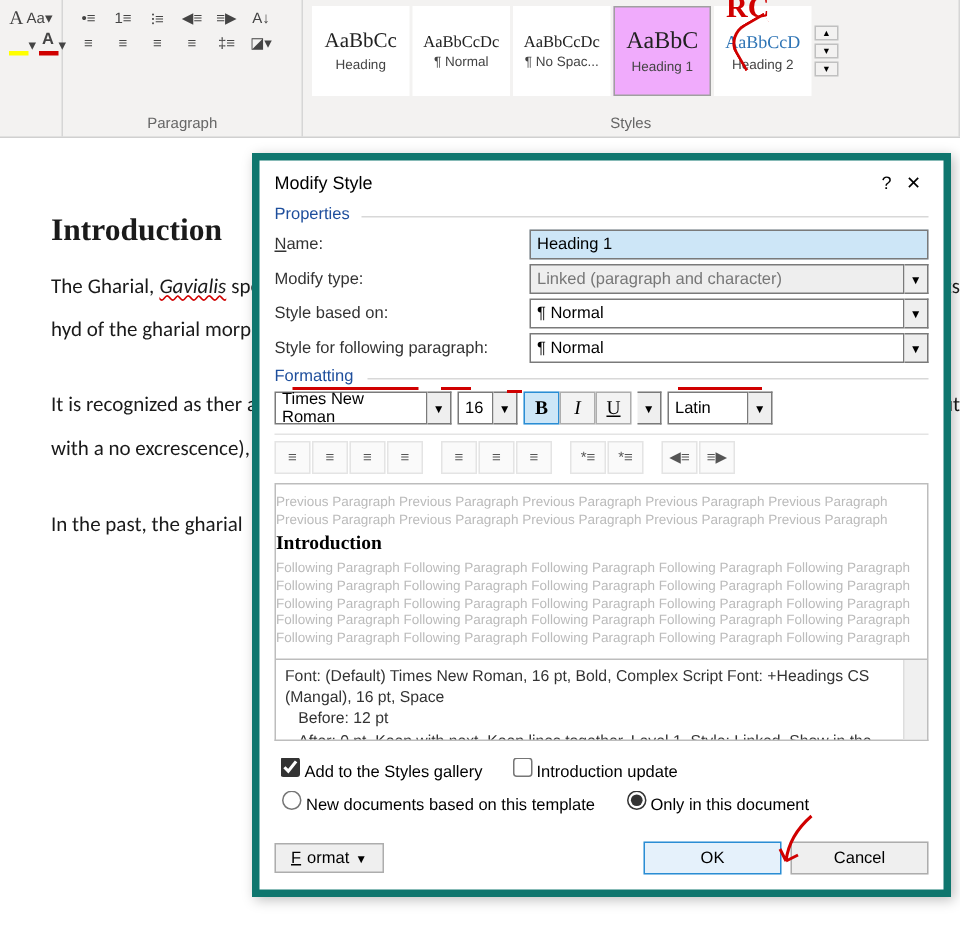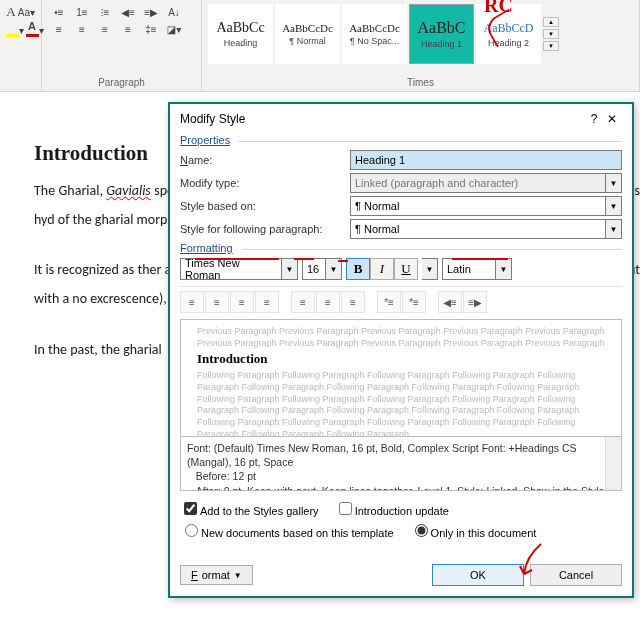--- a/index.html
+++ b/index.html
@@ -51,21 +51,21 @@
   .para-grid .mini-btn { width:22px; }
   .styles-group { flex:1; }
   .styles-row { display:flex; gap:2px; height:60px; }
   .style-card {
     width:65px;
     border:1px solid transparent;
     background:#fff;
     display:flex; flex-direction:column; align-items:center; justify-content:center;
     padding:2px 1px;
   }
-  .style-card.sel { border:1px solid #a0a0a0; background:#14b8a6;align-items:center;}
+  .style-card.sel { border:1px solid #a0a0a0; background:#f0abfc;align-items:center;}
   .style-sample { font-family:"Times New Roman",serif; font-size:14px; color:#222; }
   .style-sample.blue { color:#2e74b5; font-family:Liberation Serif, serif; }
   .style-name { font-size:9px; color:#444; margin-top:2px; white-space:nowrap; }
   .expand-col { width:16px; display:flex; flex-direction:column; justify-content:center; gap:2px;}
   .expand-col div{height:10px;border:1px solid #c0c0c0; font-size:7px; text-align:center;}
 
   
   .doc {
     padding: 40px 0 0 34px;
     font-family: Calibri, sans-serif;
@@ -85,36 +85,36 @@
   .doc em { font-style: italic; }
   .sqg { text-decoration: underline wavy #d00000; text-decoration-thickness:1px;}
 
   
   .dialog {
     position: absolute;
     left: 168px; top: 102px;
     width: 466px;
     height: 496px;
     background: #fff;
-    border: 2px solid #0f766e;
+    border: 5px solid #0f766e;
     box-shadow: 2px 2px 8px rgba(0,0,0,0.25);
     display: flex;
     flex-direction: column;
   }
   .dlg-title {
     display:flex; align-items:center;
     padding: 8px 10px 6px;
     font-size: 12px;
   }
   .dlg-title .sp{flex:1;}
   .dlg-close{width:20px;text-align:center;font-family:Arial;}
   .dlg-help{width:16px;text-align:center;}
   .dlg-body { padding: 0 10px; flex:1; overflow:hidden;}
   .section-lbl {
-    color:#1e4e9c; font-size:11px; margin:2px 0 4px; position:relative;text-decoration:underline;
+    color:#1e4e9c; font-size:11px; margin:2px 0 4px; position:relative;
   }
   .section-lbl::after{content:"";position:absolute;left:58px;right:0;top:55%;border-top:1px solid #d8d8d8;}
   .prop-row { display:flex; align-items:center; margin:3px 0;}
   .prop-row label{ width:170px; font-size:11px; color:#333;}
   .prop-row label u{text-decoration:underline;}
   .prop-row .field {
     flex:1; height:20px; border:1px solid #7a7a7a;
     padding:2px 4px; font-size:11px; display:flex; align-items:center;
     background:#fff;
   }
@@ -127,21 +127,21 @@
   .fmt-dd .field{height:22px;border:1px solid #7a7a7a;padding:2px 4px;font-size:11px;display:flex;align-items:center;}
   .fmt-dd .dd-btn{height:22px;}
   .biu{display:flex;gap:0;}
   .biu button{width:24px;height:22px;border:1px solid #adadad;background:#f3f3f3;font-family:"Times New Roman",serif;font-size:13px;}
   .biu button.active{background:#cde6f7;border-color:#2a8dd4;}
   .fmt-row2{display:flex;gap:1px;margin:2px 0 6px;border-top:1px solid #e4e4e4;padding-top:4px;}
   .fmt-row2 .pb{width:24px;height:22px;border:1px solid #e4e4e4;background:#fafafa;display:flex;align-items:center;justify-content:center;font-size:10px;color:#555;}
   .fmt-row2 .gap{width:10px;}
   .preview{
     border:1px solid #bdbdbd; height:118px; font-size:9px; color:#bbb;
-    padding:6px 16px; overflow:hidden; line-height:1.3;
+    padding:6px 0; overflow:hidden; line-height:1.3;
   }
   .preview .hd{font-family:"Times New Roman",serif;font-size:13px;font-weight:bold;color:#000;margin:2px 0;}
   .desc{
     border:1px solid #bdbdbd; border-top:none; height:54px;
     font-size:10.5px; color:#333; padding:4px 6px; overflow:hidden; line-height:1.35;
     position:relative;
   }
   .desc .scroll{position:absolute;right:0;top:0;bottom:0;width:16px;background:#f0f0f0;border-left:1px solid #ddd;}
   .opts{margin:8px 0 4px;font-size:11px;}
   .opts .r1, .opts .r2{display:flex;gap:16px;align-items:center;margin:3px 0;}
@@ -215,21 +215,21 @@
       <div class="style-card">
         <div class="style-sample blue" style="font-size:12px">AaBbCcD</div>
         <div class="style-name">Heading 2</div>
       </div>
       <div class="expand-col">
           <div>▴</div>
           <div>▾</div>
           <div>▾</div>
         </div>
     </div>
-    <div class="ribbon-group-label">Times</div>
+    <div class="ribbon-group-label">Styles</div>
   </div>
 </div>
 
 <div class="doc">
   <h2>Introduction</h2>
   <p>
     <span>The Gharial, </span><em class="sqg">Gavialis</em><span> species of crocodilians surviving member of species endemic to Ne crocodiles, and its hyd of the gharial morphol, most of the time in w nesting and laying egg</span>
   </p>
   <p>It is recognized as ther aquatic species (Maske healthy freshwater eco crocodilians because o narrow snout with a no excrescence), which is</p>
   <p>In the past, the gharial</p>

